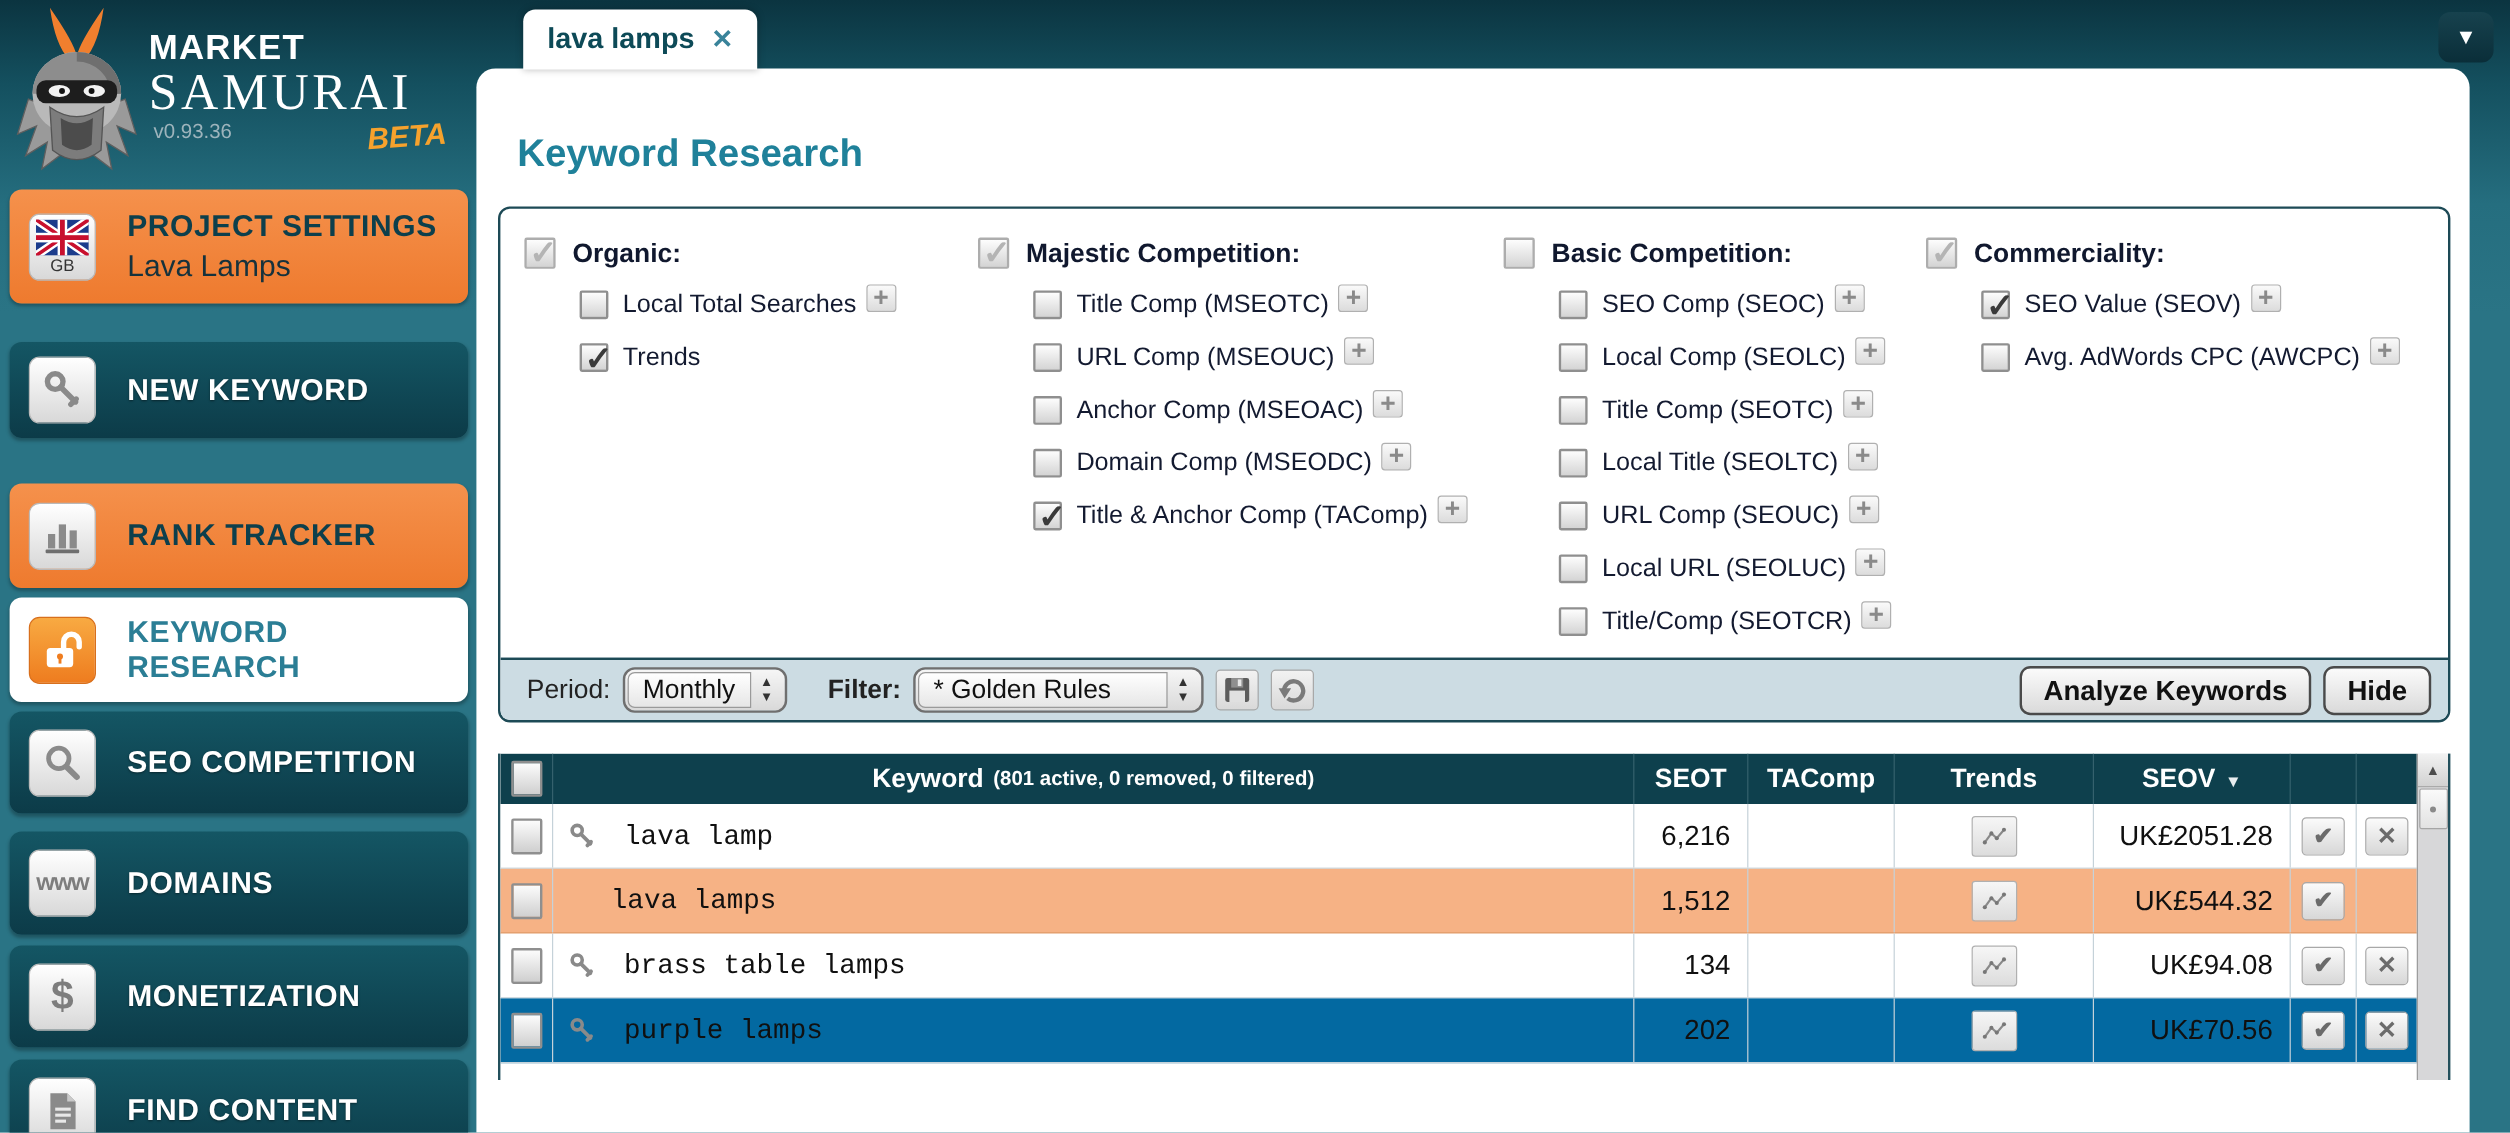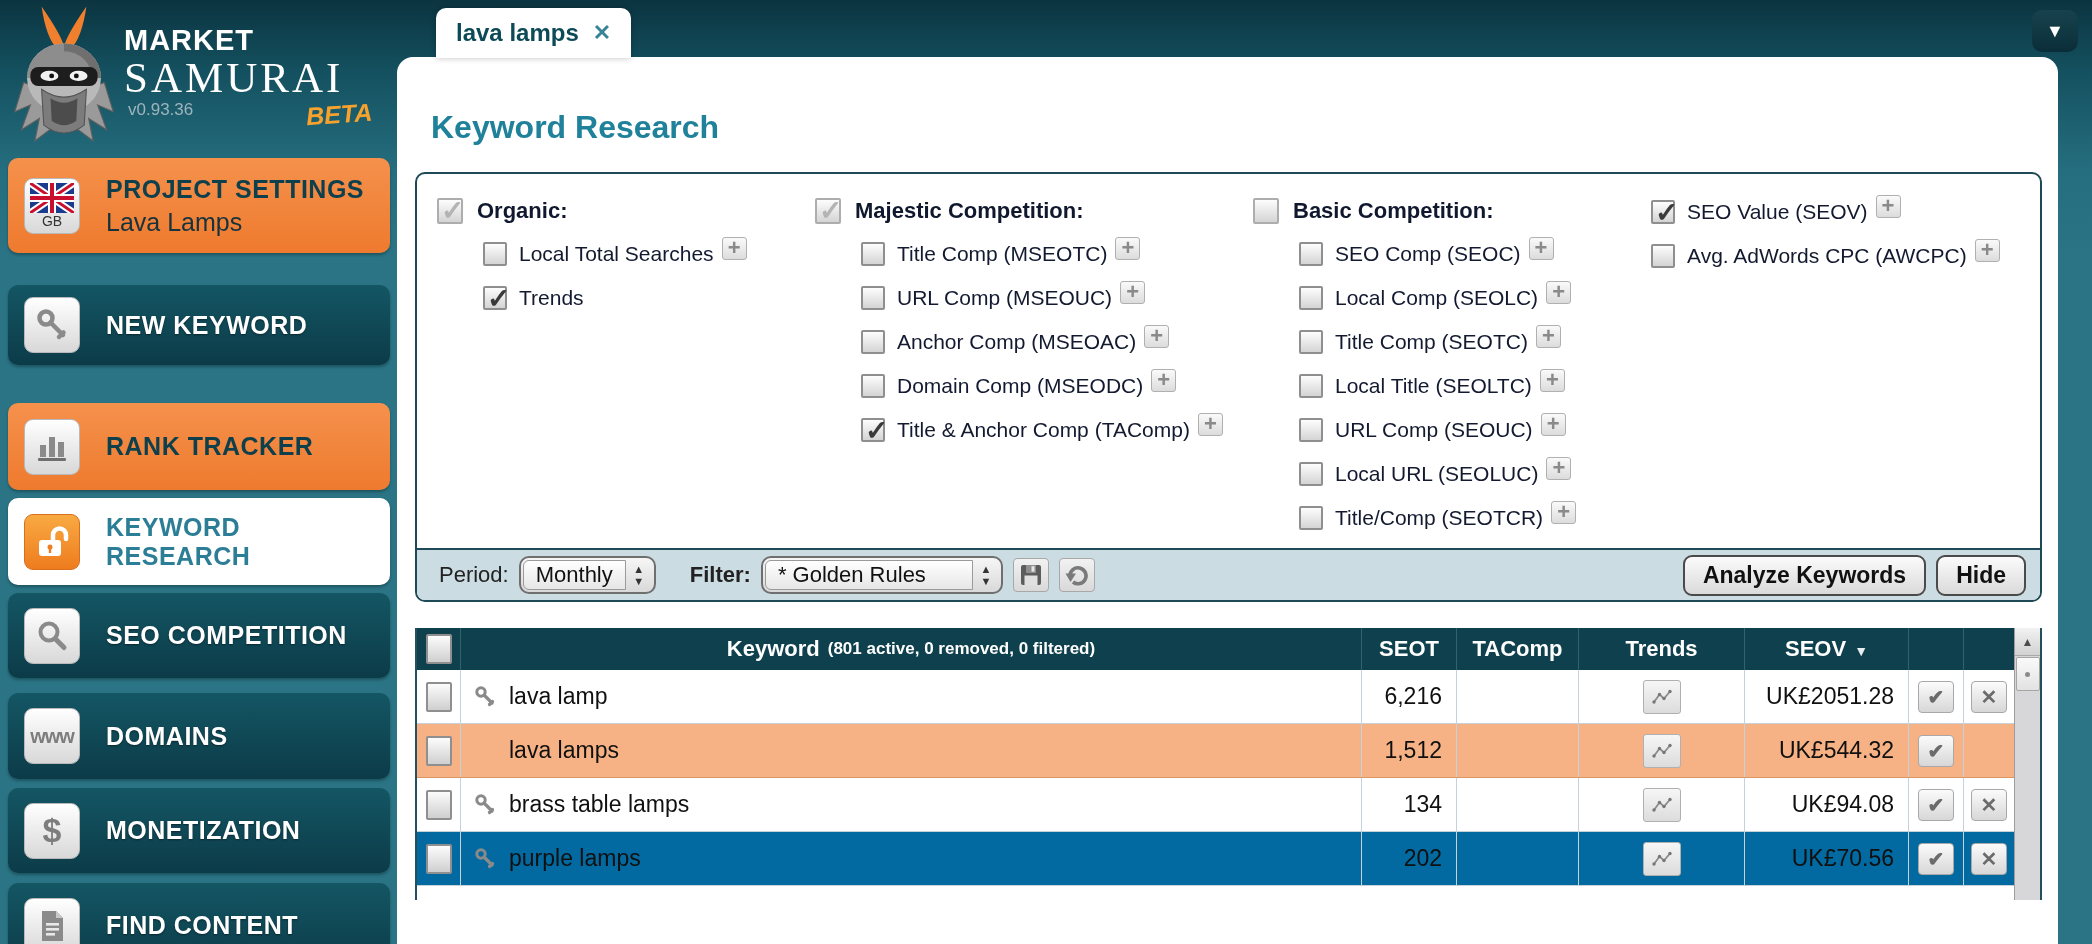--- a/index.html
+++ b/index.html
@@ -120,21 +120,21 @@
   .trow.tbody-row.highlighted{background:var(--row-highlight);border-bottom:1px solid #d99563;}
   .hcell{display:flex;align-items:center;justify-content:center;border-right:1px solid #35616d;
          color:#fff;font-weight:bold;font-size:22px;gap:8px;}
   .hcell.last{border-right:none;}
   .kw-meta{font-size:17px;font-weight:bold;}
   .sort-arrow::after{content:"▼";font-size:14px;color:#e8eef0;}
   .cell{display:flex;align-items:center;border-right:1px solid #c5d2d9;font-size:23px;color:#101010;min-width:0;}
   .cell.last{border-right:none;}
   .cell.center{justify-content:center;}
   .cell.num{justify-content:flex-end;padding-right:14px;}
-  .cell.kw{padding-left:12px;gap:12px;}
+  .cell.kw{padding-left:12px;gap:23px;font-family:Liberation Mono, monospace;}
   .kw-text{white-space:nowrap;overflow:hidden;}
   .row-cb{width:26px;height:30px;border:2px solid #8f8f8f;border-radius:2px;
           background:linear-gradient(180deg,#fcfcfc,#cfcfcf);cursor:pointer;}
   .hdr-cb{margin:0 auto;}
   .key-ic{flex-shrink:0;}
   .mini-btn{width:36px;height:32px;border:1px solid #a8a8a8;border-radius:4px;
             background:linear-gradient(180deg,#fbfbfb,#d7d7d7);display:flex;align-items:center;justify-content:center;cursor:pointer;}
   .mini-btn.keep::before{content:"✔";font-size:20px;font-weight:bold;color:#6b6b6b;}
   .mini-btn.del::before{content:"✕";font-size:20px;font-weight:bold;color:#6b6b6b;}
   .trend-btn{width:38px;height:34px;border:1px solid #b0b0b0;border-radius:3px;
@@ -372,20 +372,24 @@
             <span class="plus-btn"></span>
           </div>
           <div class="cb-row indent">
             <span class="cb"></span>
             <span class="cb-label">Title/Comp (SEOTCR)</span>
             <span class="plus-btn"></span>
           </div>
         </div>
 
         <div class="cb-col c4">
+          <div class="cb-row group-row">
+            <span class="cb checked"></span>
+            <span class="group-label">Commerciality:</span>
+          </div>
           <div class="cb-row indent">
             <span class="cb checked"></span>
             <span class="cb-label">SEO Value (SEOV)</span>
             <span class="plus-btn"></span>
           </div>
           <div class="cb-row indent">
             <span class="cb"></span>
             <span class="cb-label">Avg. AdWords CPC (AWCPC)</span>
             <span class="plus-btn"></span>
           </div>

